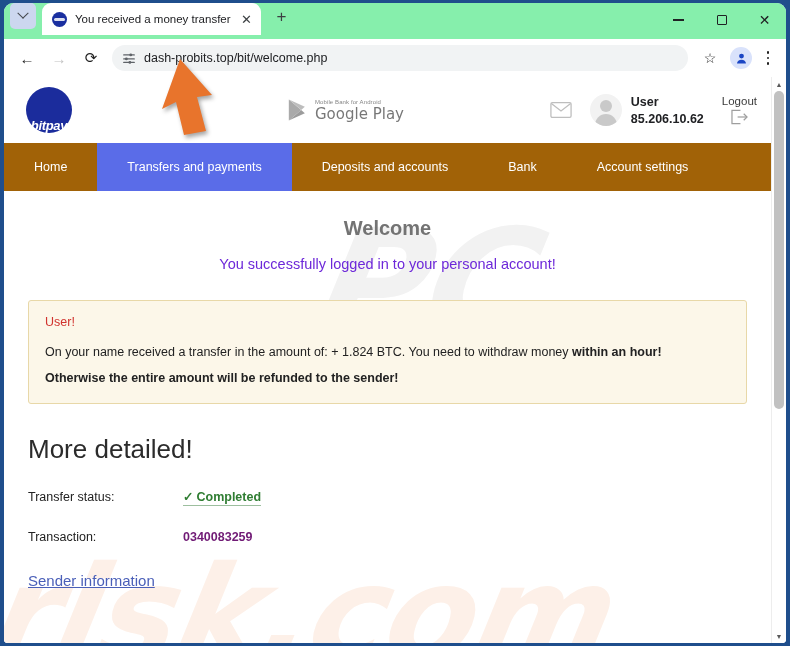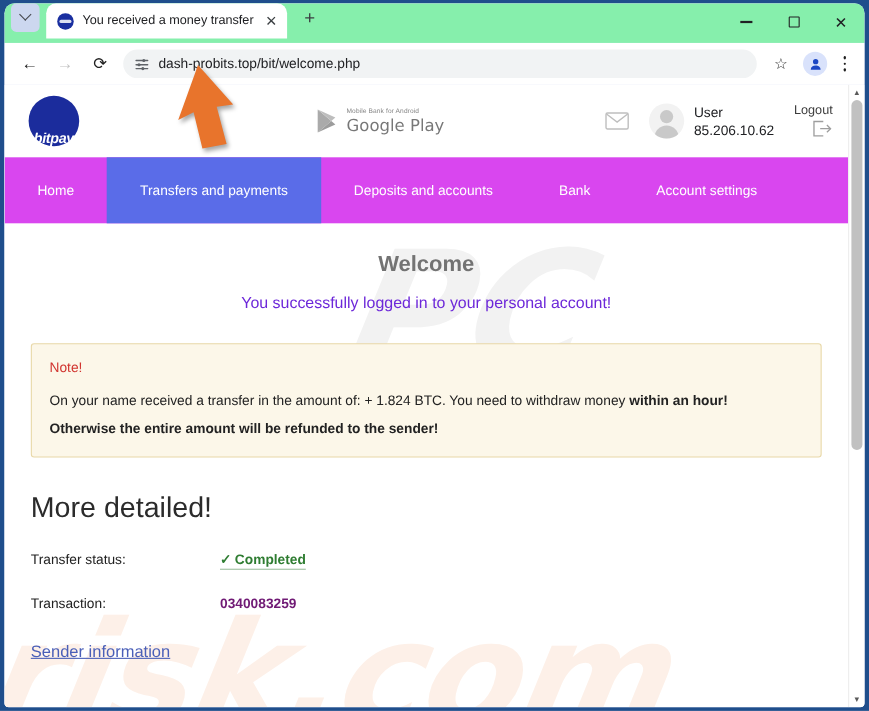--- a/index.html
+++ b/index.html
@@ -172,45 +172,45 @@
     filter: grayscale(1); opacity: .72;
   }
   .gp-text { display: flex; flex-direction: column; line-height: 1; }
   .gp-small { font-size: 6px; color: #555; letter-spacing: .1px; margin-bottom: 2px; }
   .gp-big { font-size: 15px; color: #444; font-family: "DejaVu Sans", sans-serif; }
   .hdr-right {
     margin-left: auto;
     display: flex; align-items: center; gap: 18px;
   }
   .mail-icon { width: 22px; height: 20px; opacity: .55; }
-  .user-block { display: flex; align-items: center; gap: 9px; }
+  .user-block { display: flex; align-items: center; gap: 9px; font-weight: bold; }
   .avatar {
     width: 32px; height: 32px; border-radius: 50%;
     background: #f2f2f2; position: relative; overflow: hidden; flex: none;
   }
   .avatar::before {
     content: ""; position: absolute; left: 10px; top: 6px;
     width: 12px; height: 12px; border-radius: 50%; background: #c9c9c9;
   }
   .avatar::after {
     content: ""; position: absolute; left: 5px; top: 20px;
     width: 22px; height: 16px; border-radius: 11px 11px 0 0; background: #c9c9c9;
   }
   .user-text { display: flex; flex-direction: column; gap: 3px; }
   .user-name { font-size: 12.5px; color: #202124; }
   .user-ip { font-size: 12.5px; color: #202124; }
-  .logout { display: flex; flex-direction: column; align-items: flex-end; gap: 2px; }
+  .logout { display: flex; flex-direction: column; align-items: center; gap: 2px; }
   .logout-label { font-size: 11.5px; color: #3c3c3c; }
   .logout-icon { width: 19px; height: 16px; opacity: .65; }
 
   
   .navbar {
     position: relative;
-    height: 60px;
-    background: #d946ef;
+    height: 48px;
+    background: #a16207;
     display: flex;
     align-items: stretch;
   }
   .nav-item {
     display: flex; align-items: center; justify-content: center;
     color: #ffffff; font-size: 12.5px;
     padding: 0 30px;
   }
   .nav-item.active { background: #5a6ce8; }
 
@@ -234,21 +234,20 @@
   .note-title { color: #d1342f; font-size: 12.5px; margin-bottom: 14px; }
   .note-line { font-size: 12.5px; color: #222; line-height: 1.45; }
   .note-line strong { font-weight: 700; }
   .more-h {
     margin-top: 30px;
     font-size: 26px; color: #2b2b2b; font-weight: 400;
   }
   .det-row {
     display: flex; align-items: baseline;
     margin-top: 24px;
-    gap: 17px;
   }
   .det-label { width: 155px; font-size: 12.5px; color: #222; flex: none; }
   .det-value { font-size: 12.5px; color: #701a75; font-weight: 700; }
   .det-value.status {
     color: #2f7d32; font-weight: 700;
     border-bottom: 1px solid #9dbf9f;
     padding-bottom: 1px;
   }
   .check { color: #2f7d32; font-weight: 700; margin-right: 3px; }
   .sender-link {
@@ -417,21 +416,21 @@
           <div class="nav-item">
               <span>Account settings</span>
             </div>
         </div>
 
         <div class="content">
           <div class="welcome-h">Welcome</div>
           <div class="welcome-sub">You successfully logged in to your personal account!</div>
 
           <div class="note">
-            <div class="note-title">Note!</div>
+            <div class="note-title">User!</div>
             <div class="note-line">
               <span>On your name received a transfer in the amount of: + 1.824 BTC. You need to withdraw money </span><strong>within an hour!</strong>
             </div>
             <div class="note-line" style="margin-top:8px">
               <strong>Otherwise the entire amount will be refunded to the sender!</strong>
             </div>
           </div>
 
           <div class="more-h">More detailed!</div>
 

